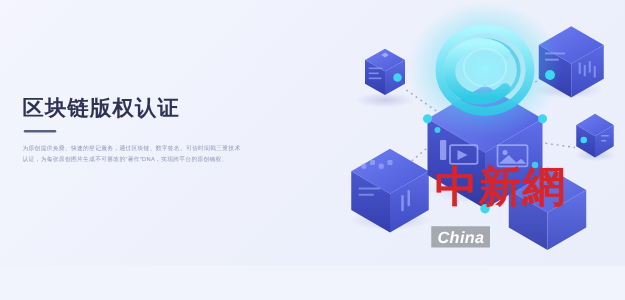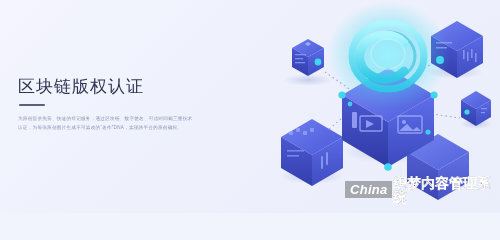--- a/index.html
+++ b/index.html
@@ -16,21 +16,21 @@
   }
 
   
   .copy{
     position:absolute;
     left:18px; top:78px;
     width:195px;
   }
   .headline{
     font-size:17px;
-    font-weight:400;
+    font-weight:700;
     letter-spacing:1px;
     color:#2e3353;
     line-height:1.1;
     white-space:nowrap;
   }
   .rule{
     width:26px; height:2px;
     background:#5a5f86;
     margin:7px 0 8px 1px;
     border-radius:1px;
@@ -259,20 +259,20 @@
         <g transform="translate(138,56)">
           <ellipse cx="0" cy="0" rx="36" ry="33" fill="none" stroke="url(#cGrad)" stroke-width="7" opacity=".95"></ellipse>
           <ellipse cx="0" cy="0" rx="27" ry="24" fill="none" stroke="#1fb9da" stroke-width="3" opacity=".5"></ellipse>
           <path d="M16,-13 A25,22 0 1 0 16,15" fill="none" stroke="url(#cGrad)" stroke-width="9" stroke-linecap="round"></path>
           <ellipse cx="0" cy="-2" rx="17" ry="15" fill="none" stroke="#bff6ff" stroke-width="1.6" opacity=".55"></ellipse>
         </g>
       </g>
     </svg>
   </div>
 
+  <div class="wm-cns">中新網</div>
 
   <div class="wm-chinabar">China</div>
 
   <div class="wm-dede">
-    <span class="cn">织梦内容管理系统</span>
   </div>
 
 </div>
 
 </body></html>

